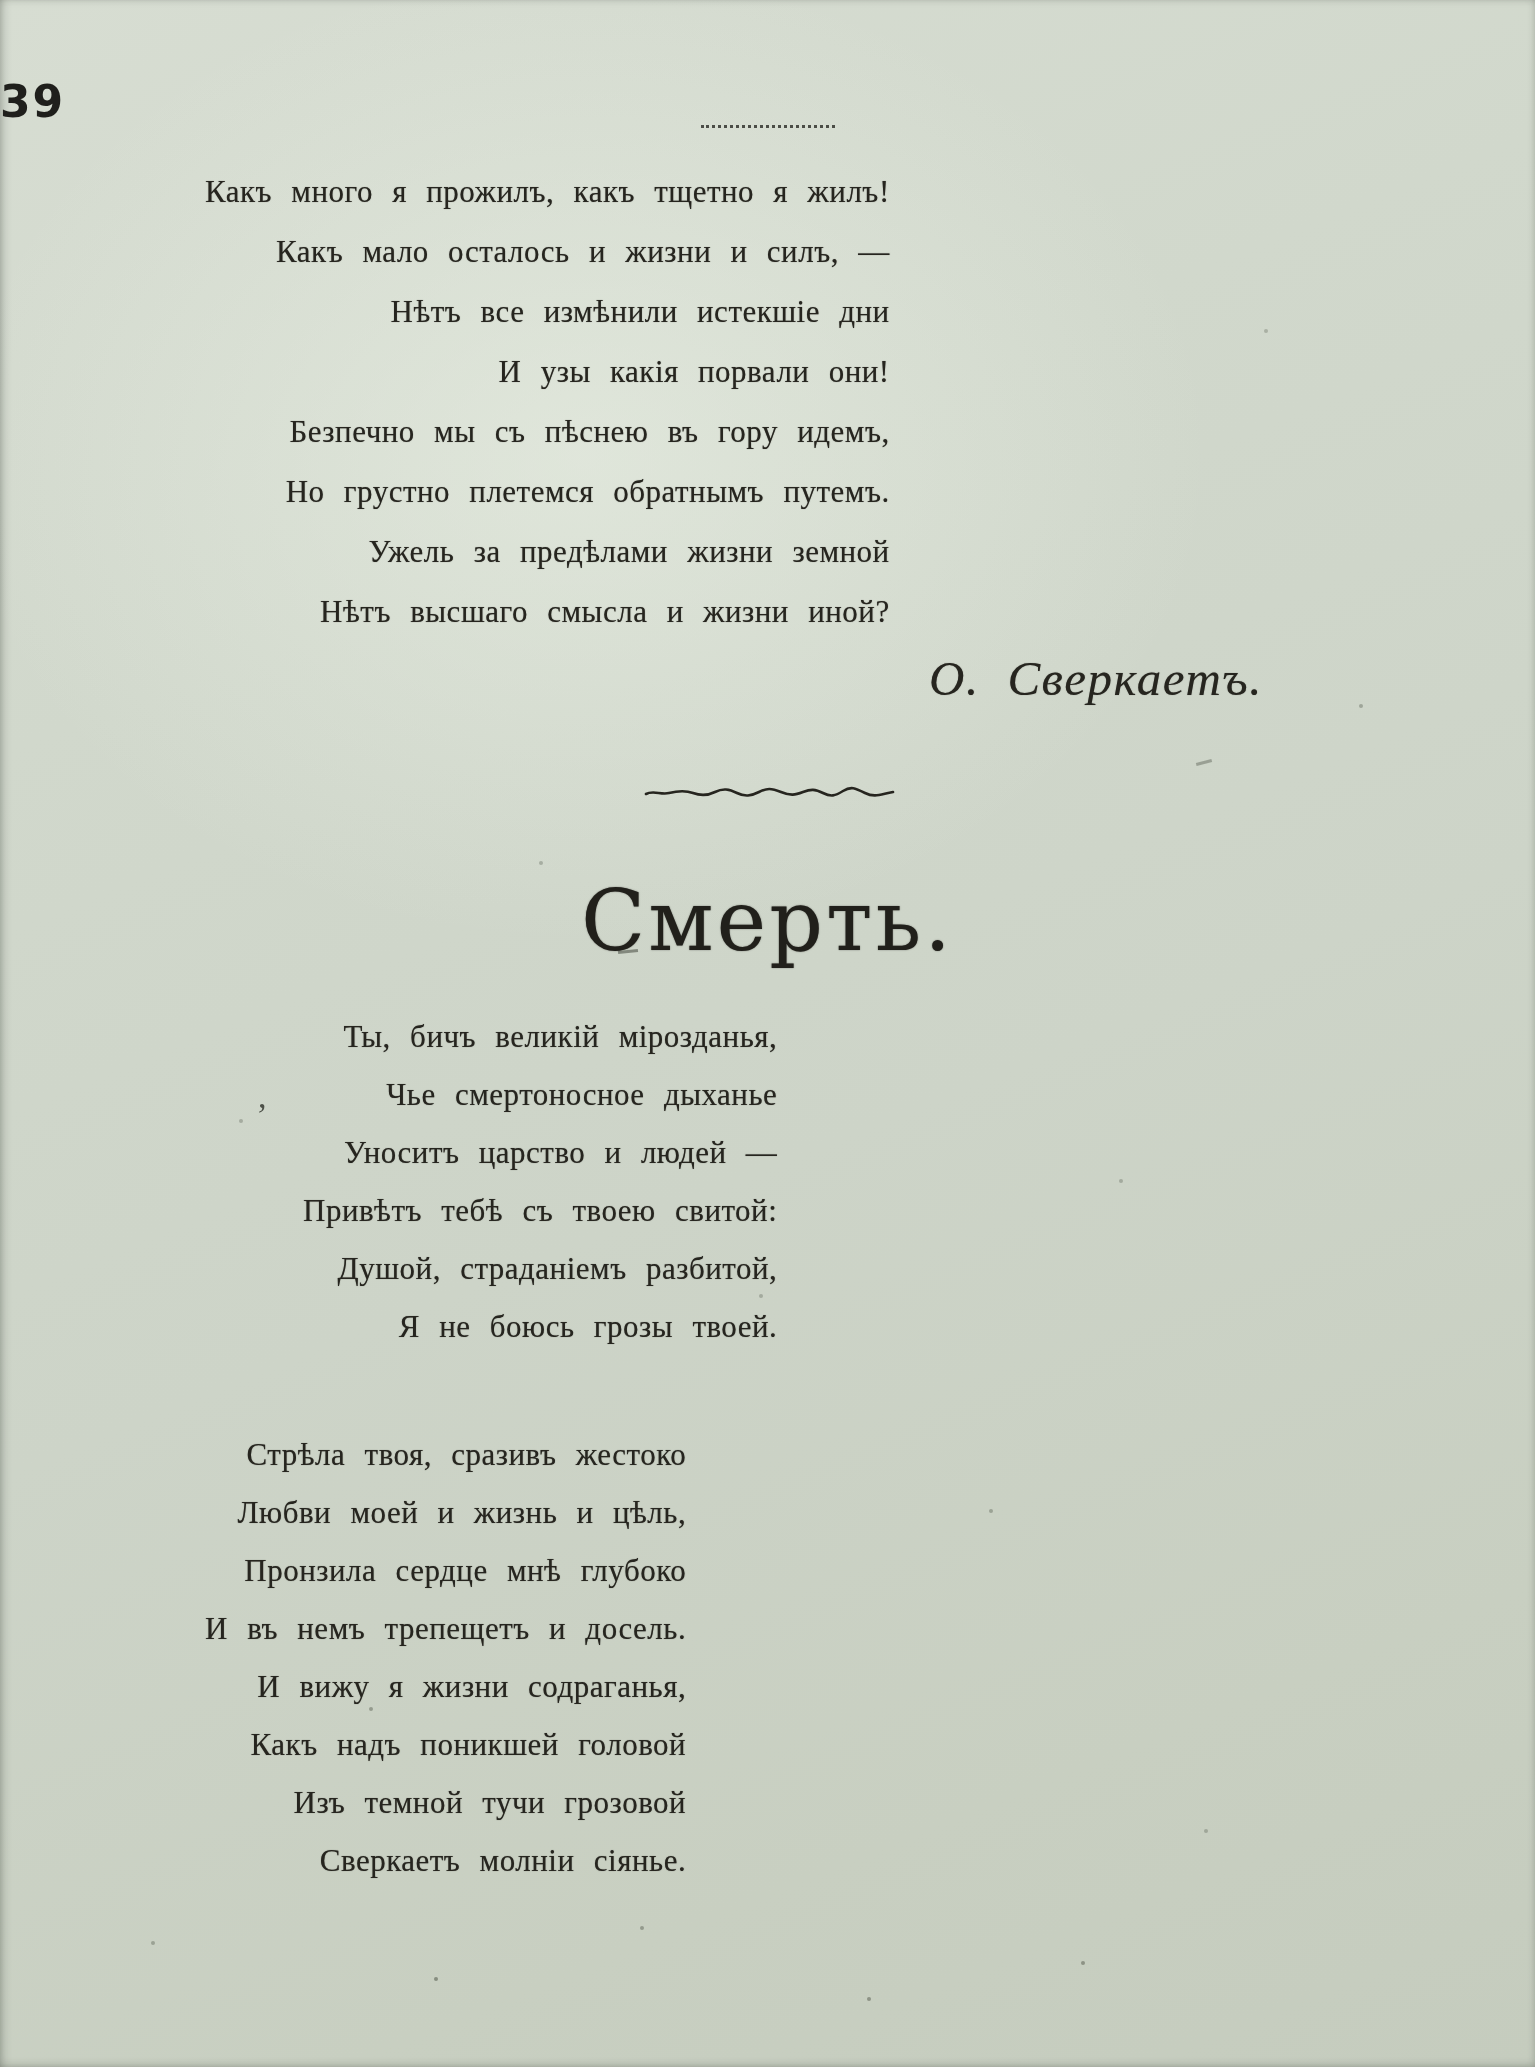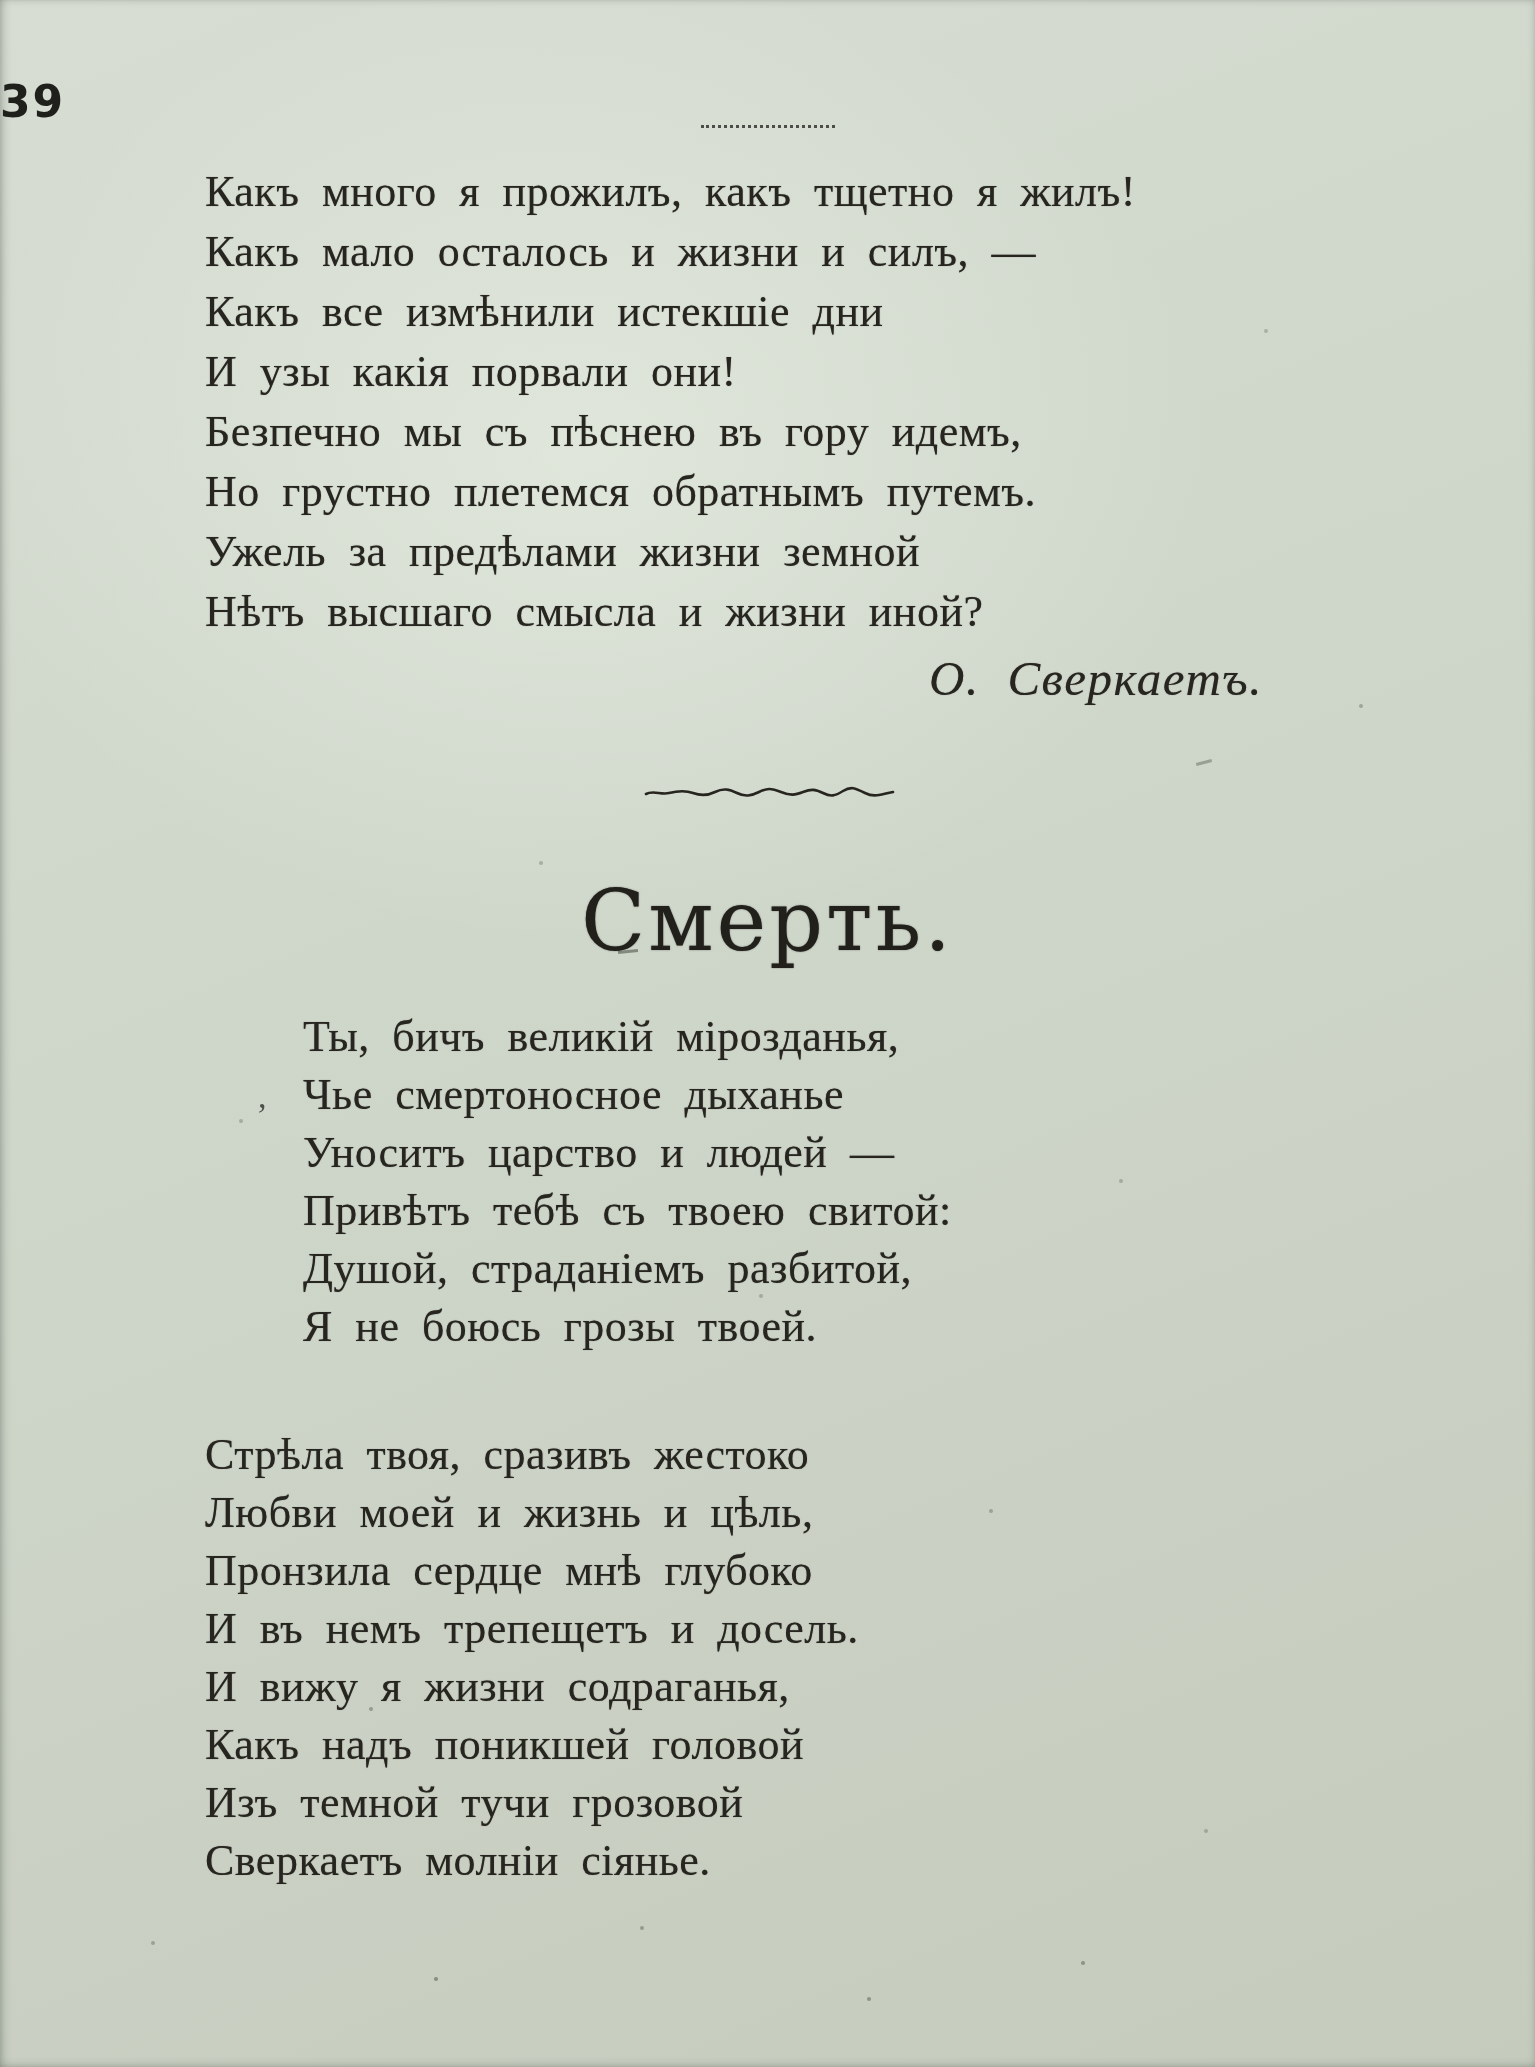--- a/index.html
+++ b/index.html
@@ -48,25 +48,26 @@
     color: #1f1f1c;
   }
   .page-number-rule {
     position: absolute; top: 125px; left: 50%;
     width: 134px; margin-left: -67px;
     border-bottom: 3px dotted rgba(50,52,46,0.85);
     height: 0;
   }
   .poem {
     position: absolute;
-    font-size: 44px;
+    font-size: 31px;
     letter-spacing: 0.5px;
     word-spacing: 11px;
     white-space: nowrap;
     text-shadow: 0 0 1px rgba(38,37,31,0.55);
+    text-align: right;
   }
   .poem .line { height: 58px; line-height: 58px; }
   .poem-1 { left: 205px; top: 162px; }
   .poem-1 .line { height: 60px; line-height: 60px; }
   .attribution {
     position: absolute; top: 650px; right: 272px;
     font-style: italic;
     font-size: 49px; letter-spacing: 1.5px; word-spacing: 14px;
     text-shadow: 0 0 1px rgba(38,37,31,0.5);
   }
@@ -101,21 +102,21 @@
 
 <div class="page">
   <div class="speckles"></div>
 
   <div class="page-number">39</div>
   <div class="page-number-rule"></div>
 
   <div class="poem poem-1">
       <div class="line">Какъ много я прожилъ, какъ тщетно я жилъ!</div>
       <div class="line">Какъ мало осталось и жизни и силъ, —</div>
-      <div class="line">Какъ все измѣнили истекшіе дни</div>
+      <div class="line">Нѣтъ все измѣнили истекшіе дни</div>
       <div class="line">И узы какія порвали они!</div>
       <div class="line">Безпечно мы съ пѣснею въ гору идемъ,</div>
       <div class="line">Но грустно плетемся обратнымъ путемъ.</div>
       <div class="line">Ужель за предѣлами жизни земной</div>
       <div class="line">Нѣтъ высшаго смысла и жизни иной?</div>
     </div>
 
   <div class="attribution">О.  Сверкаетъ.</div>
 
   <svg class="divider" width="254" height="16" viewBox="0 0 254 16">

